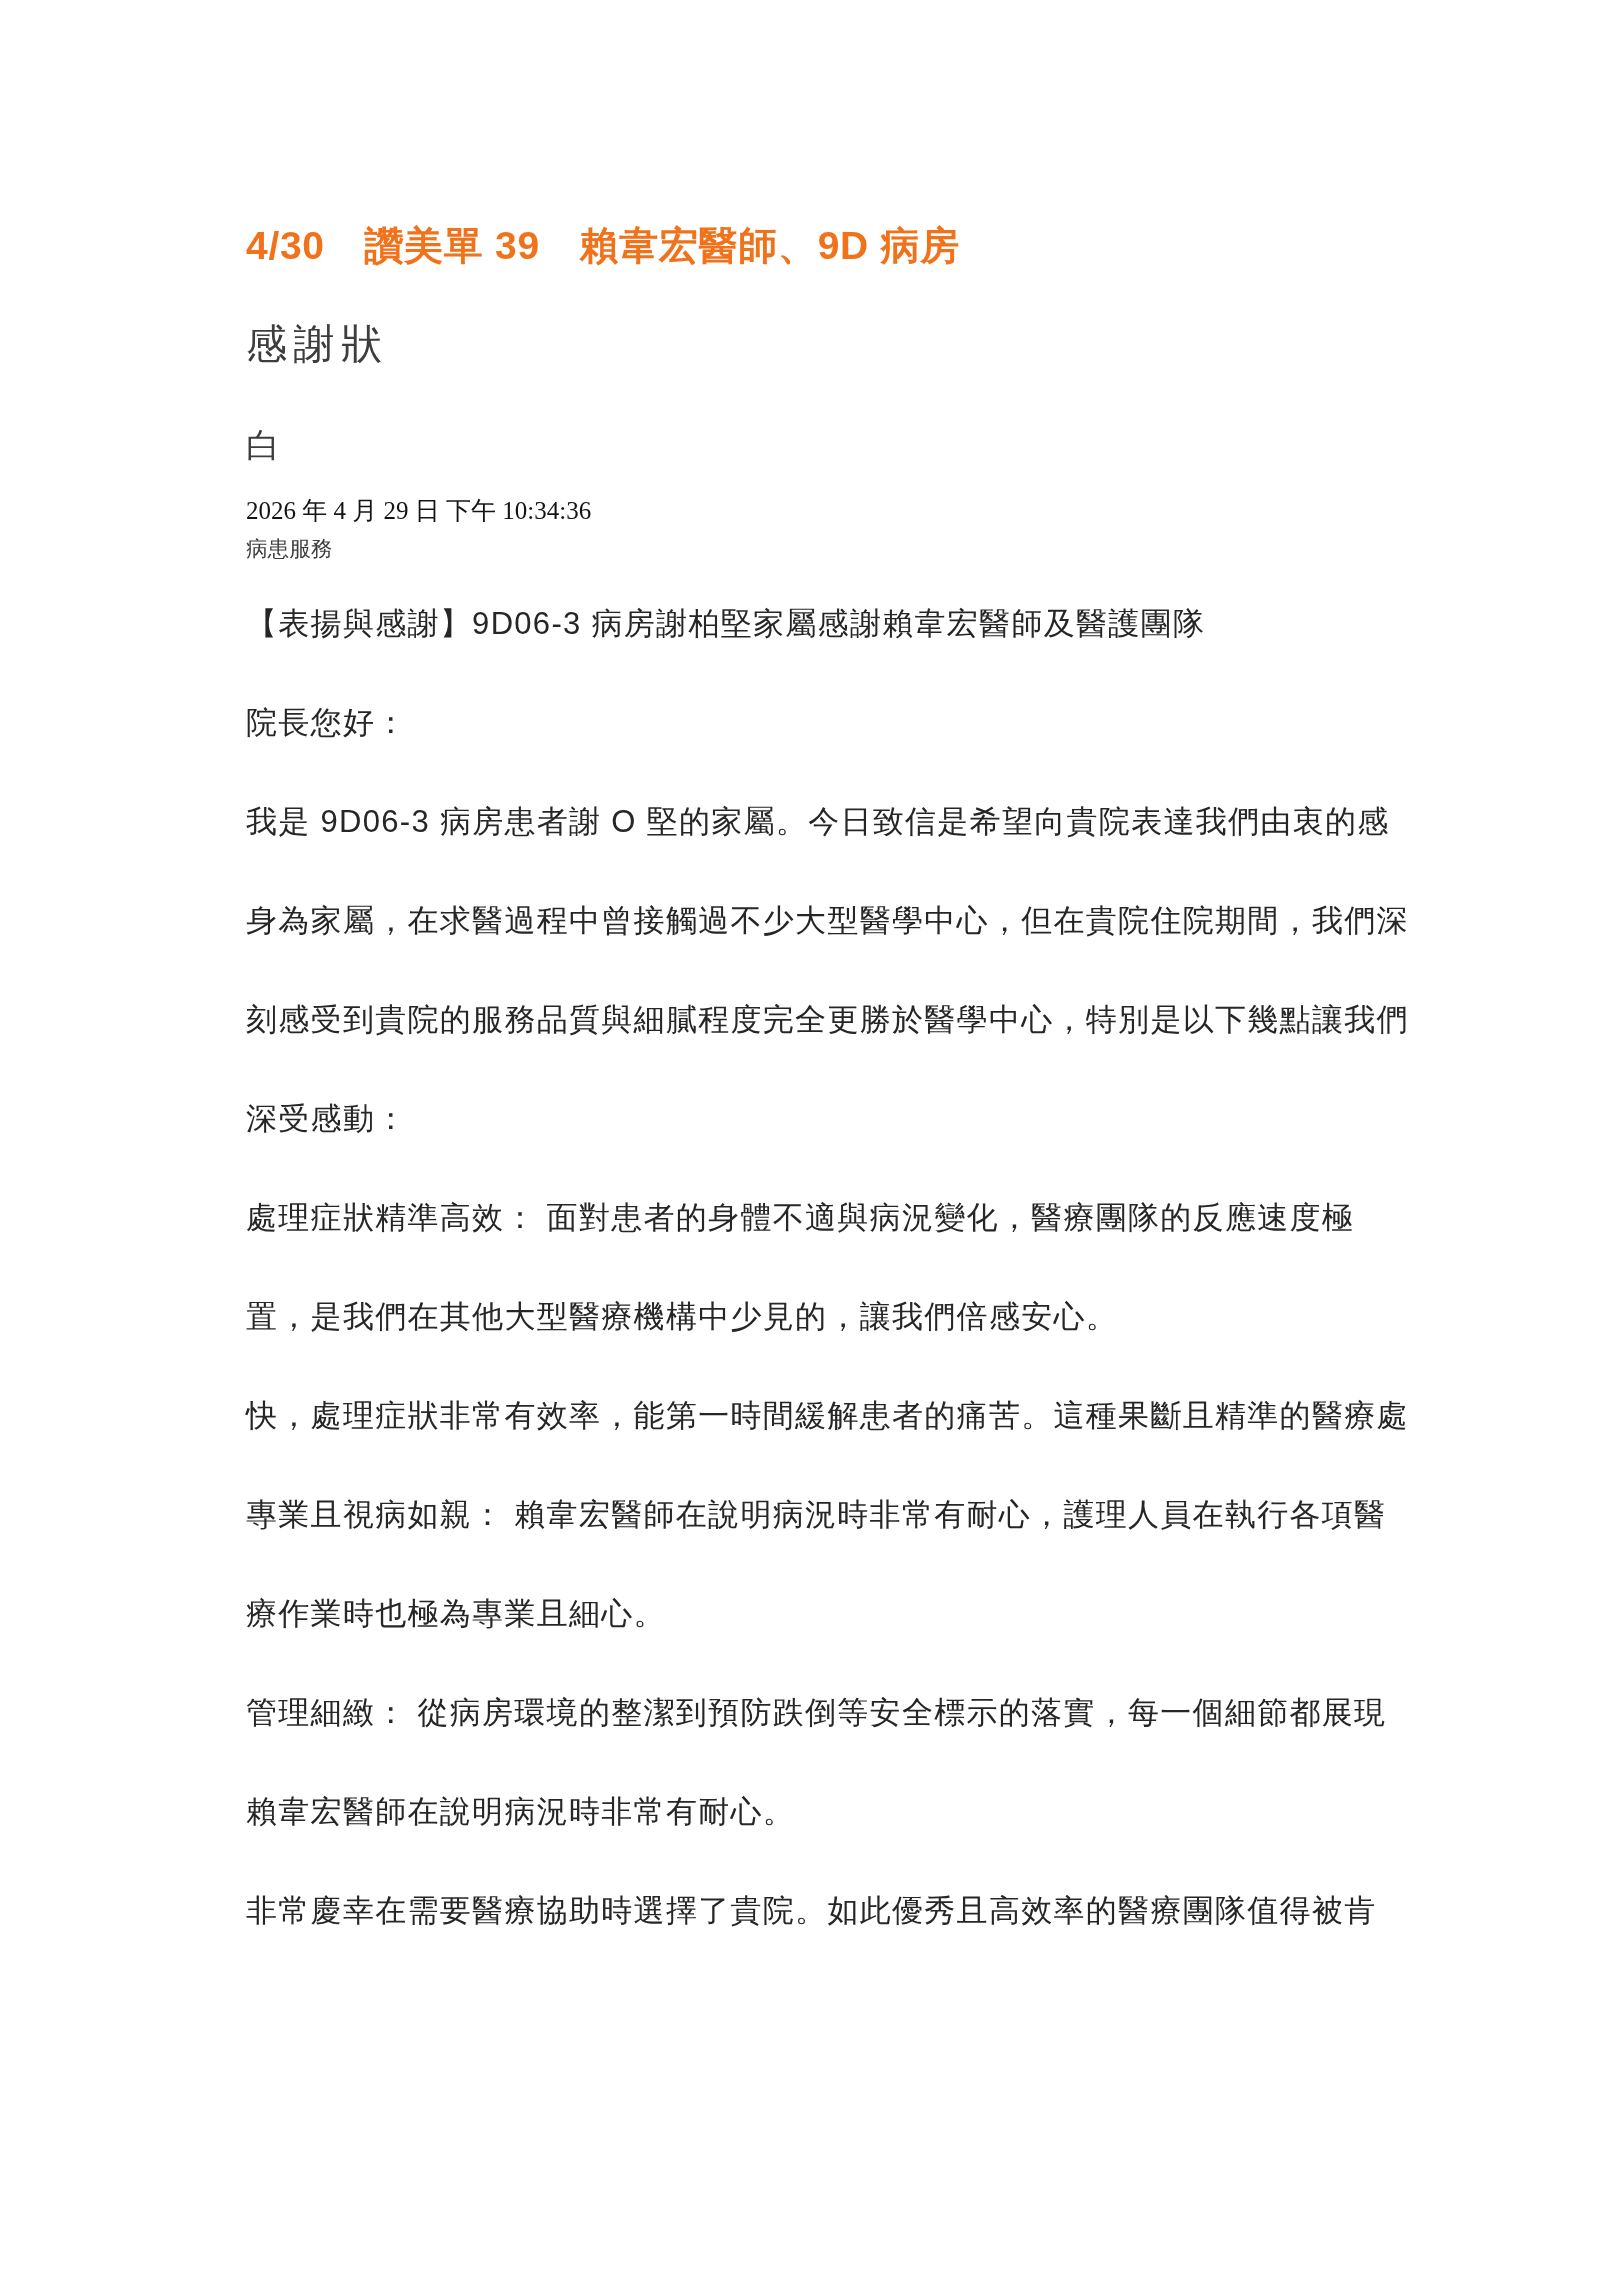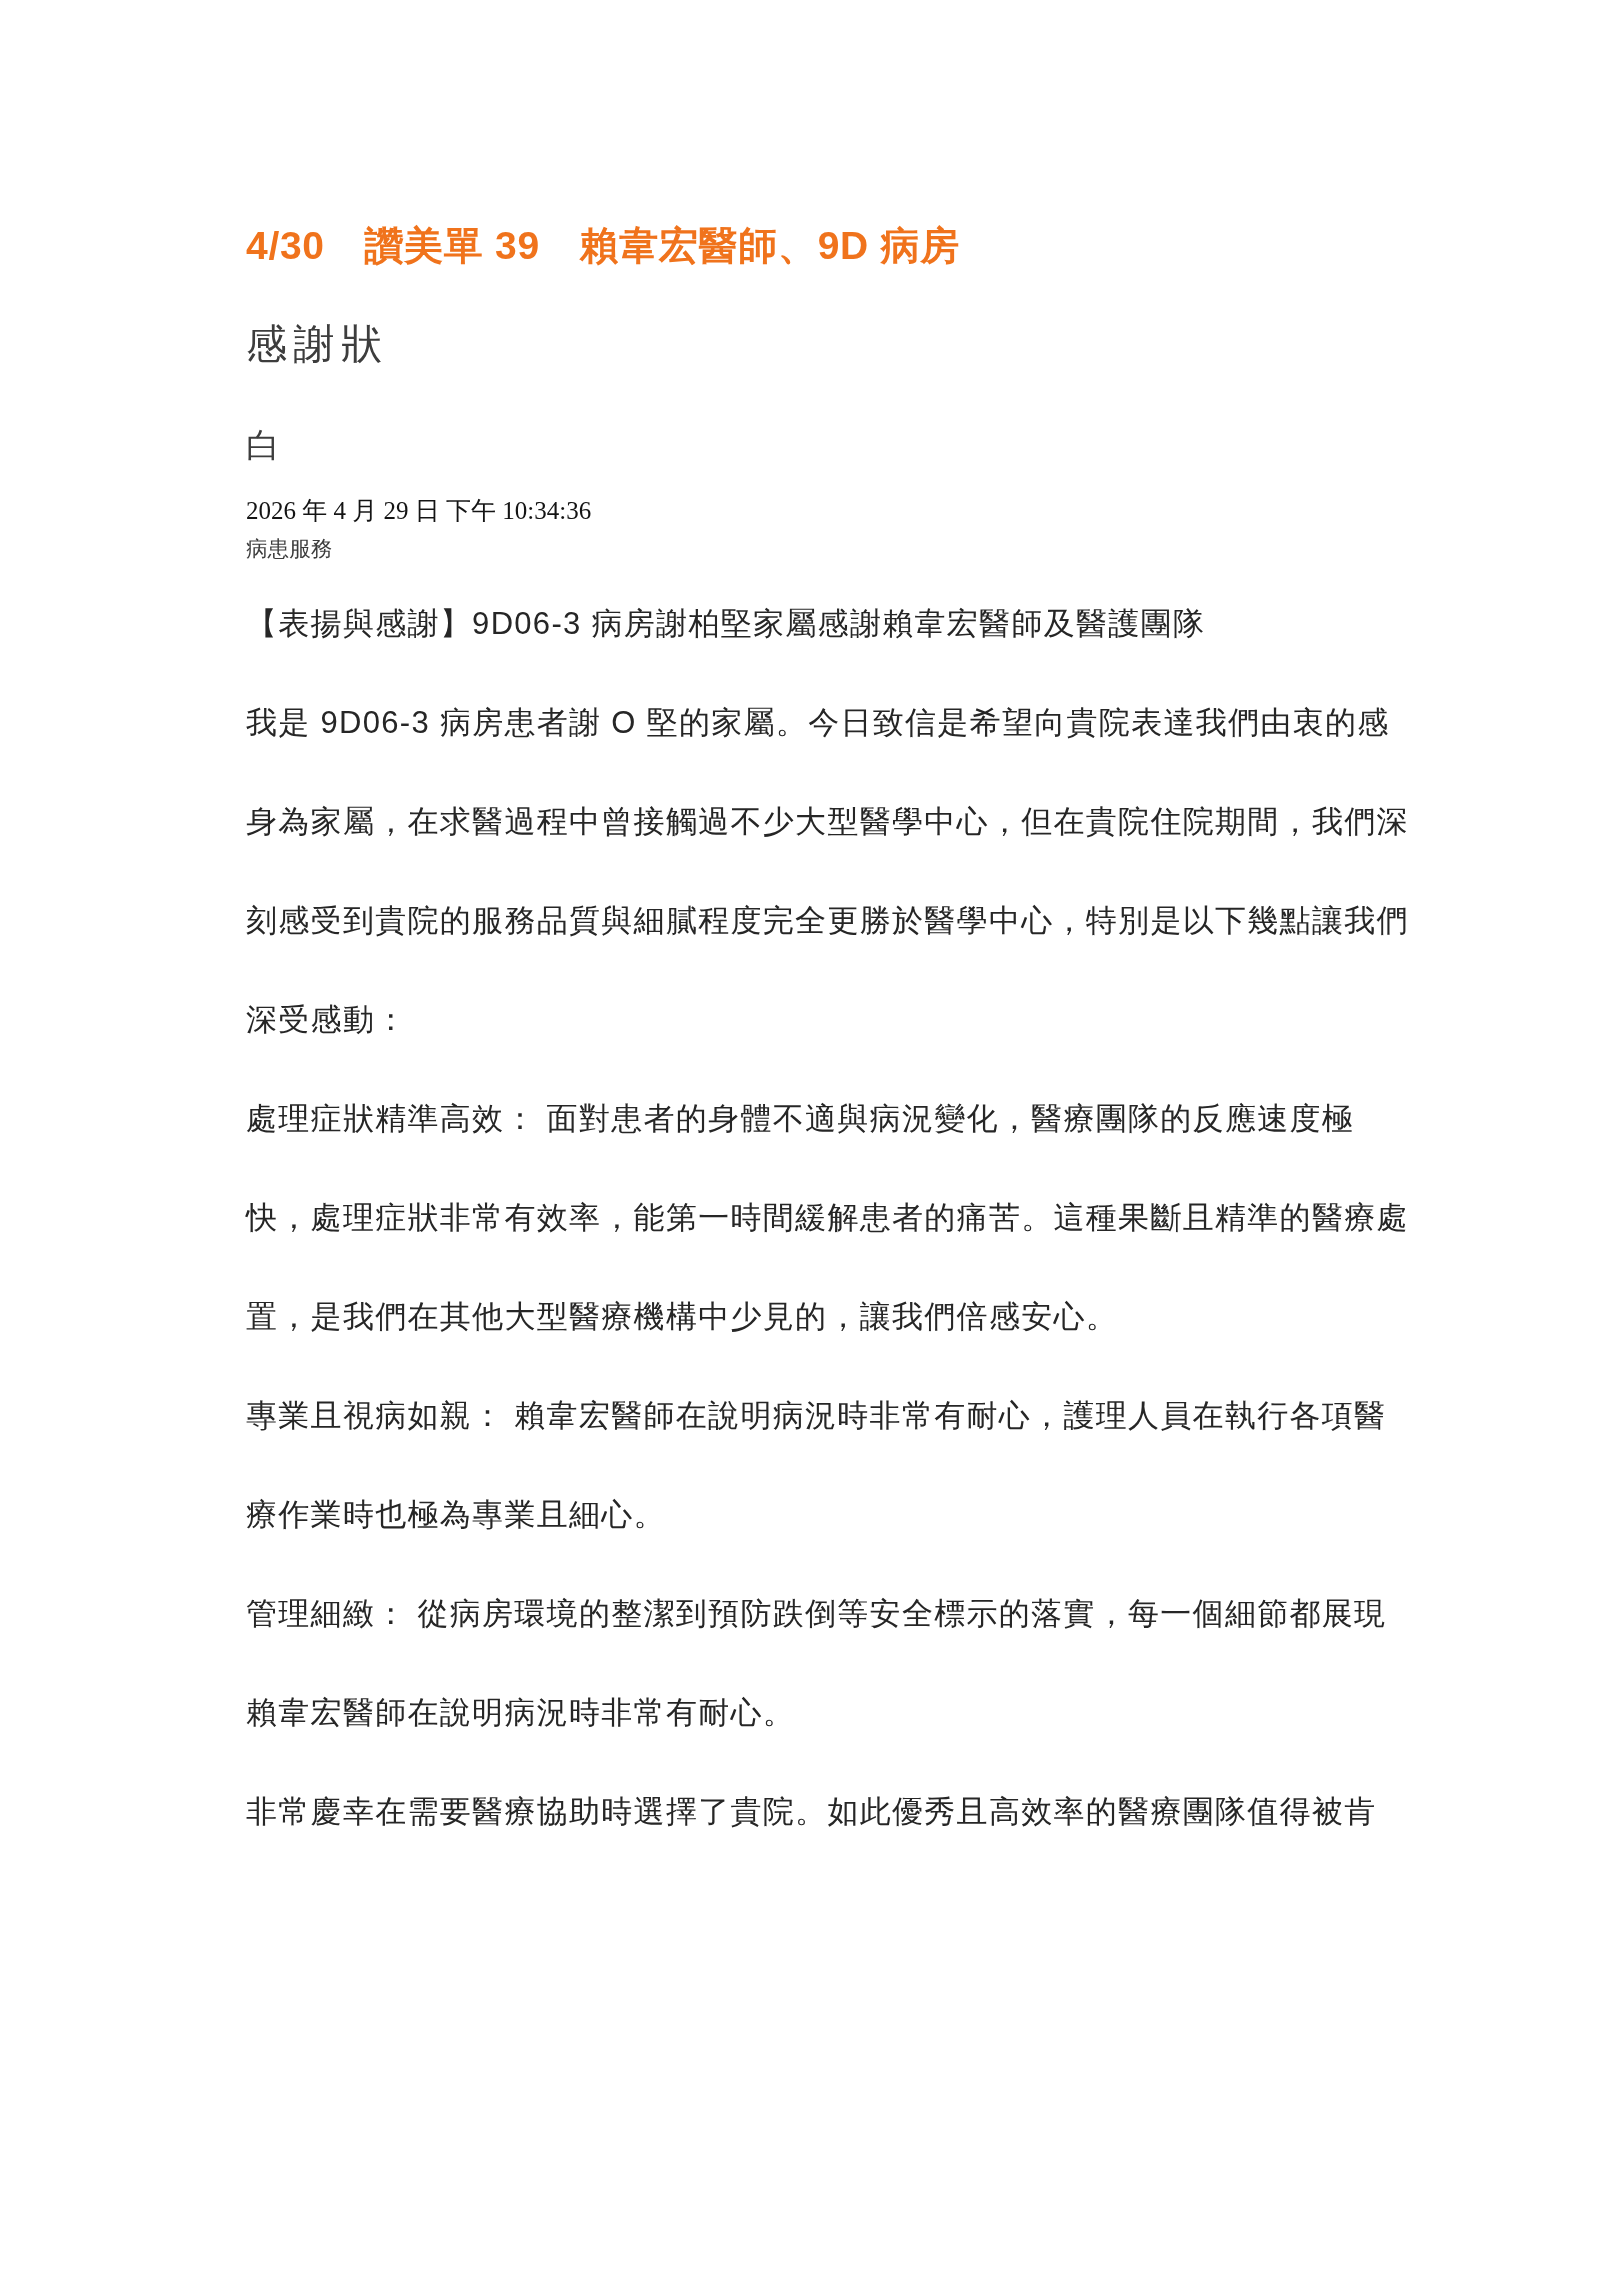--- a/index.html
+++ b/index.html
@@ -87,27 +87,28 @@
     <div class="letter-heading">感謝狀</div>
 
     <div class="sender">白</div>
 
     <div class="datetime">2026 年 4 月 29 日 下午 10:34:36</div>
 
     <div class="category">病患服務</div>
 
     <div class="body-block">
       <div class="body-line">【表揚與感謝】9D06-3 病房謝柏堅家屬感謝賴韋宏醫師及醫護團隊</div>
+      <div class="body-line">院長您好：</div>
       <div class="body-line">我是 9D06-3 病房患者謝 O 堅的家屬。今日致信是希望向貴院表達我們由衷的感</div>
       <div class="body-line">身為家屬，在求醫過程中曾接觸過不少大型醫學中心，但在貴院住院期間，我們深</div>
       <div class="body-line">刻感受到貴院的服務品質與細膩程度完全更勝於醫學中心，特別是以下幾點讓我們</div>
       <div class="body-line">深受感動：</div>
       <div class="body-line">處理症狀精準高效： 面對患者的身體不適與病況變化，醫療團隊的反應速度極</div>
+      <div class="body-line">置，是我們在其他大型醫療機構中少見的，讓我們倍感安心。</div>
       <div class="body-line">快，處理症狀非常有效率，能第一時間緩解患者的痛苦。這種果斷且精準的醫療處</div>
-      <div class="body-line">置，是我們在其他大型醫療機構中少見的，讓我們倍感安心。</div>
       <div class="body-line">專業且視病如親： 賴韋宏醫師在說明病況時非常有耐心，護理人員在執行各項醫</div>
       <div class="body-line">療作業時也極為專業且細心。</div>
       <div class="body-line">管理細緻： 從病房環境的整潔到預防跌倒等安全標示的落實，每一個細節都展現</div>
       <div class="body-line">賴韋宏醫師在說明病況時非常有耐心。</div>
       <div class="body-line">非常慶幸在需要醫療協助時選擇了貴院。如此優秀且高效率的醫療團隊值得被肯</div>
     </div>
 
   </div>
 </div>
 

